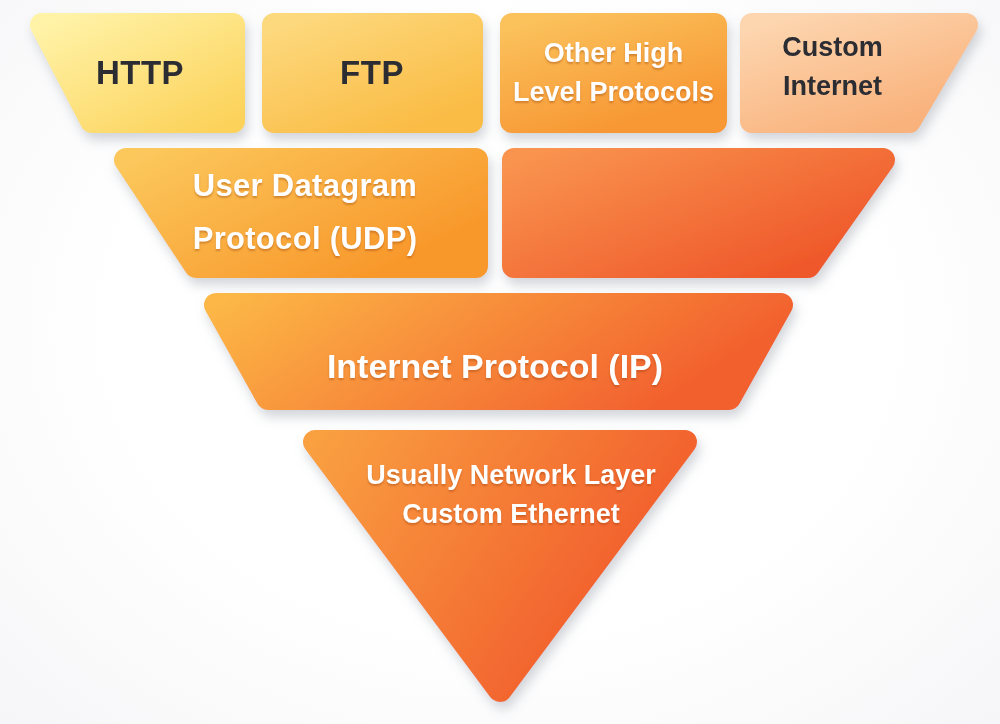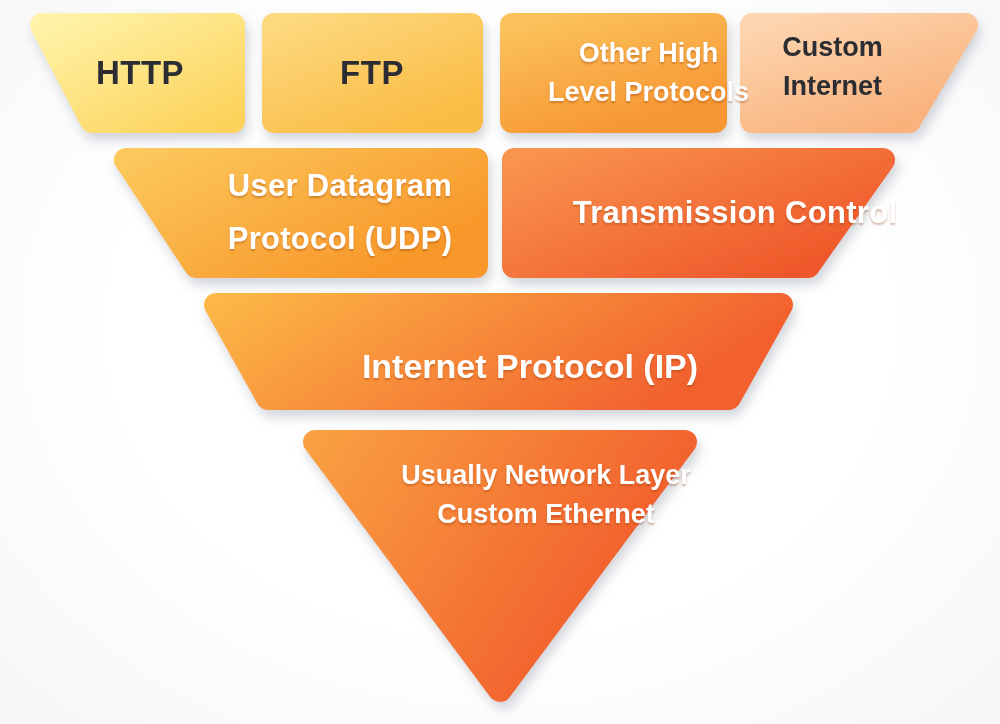--- a/index.html
+++ b/index.html
@@ -17,21 +17,20 @@
   .label{
     position:absolute;display:flex;flex-direction:column;
     align-items:center;justify-content:center;text-align:center;
     font-weight:700;pointer-events:none;
   }
   .label span{display:block;white-space:nowrap;}
   .dark{color:#2b2d33;}
   .light{
     color:#ffffff;
     text-shadow:0 2px 2px rgba(140,55,5,0.35);
-    padding-left:35px;
   }
   .fs-top{font-size:33px;letter-spacing:0.5px;}
   .fs-small{font-size:27px;line-height:1.45;}
   .fs-mid{font-size:31px;line-height:1.45;letter-spacing:0.3px;gap:8px;}
   .fs-ip{font-size:34px;}
 </style>
 </head>
 <body>
 
 <div class="stage">
@@ -105,21 +104,20 @@
     <span>Custom</span>
     <span>Internet</span>
   </div>
 
   <div class="label light fs-mid" style="left:140px;top:148px;width:330px;height:130px;">
     <span>User Datagram</span>
     <span>Protocol (UDP)</span>
   </div>
 
   <div class="label light fs-mid" style="left:530px;top:148px;width:340px;height:130px;">
-    <span>Transmission Control</span>
   </div>
 
   <div class="label light fs-ip" style="left:270px;top:293px;width:450px;height:147px;">
     <span>Internet Protocol (IP)</span>
   </div>
 
   <div class="label light fs-small" style="left:331px;top:456px;width:360px;height:80px;justify-content:flex-start;">
     <span>Usually Network Layer</span>
     <span>Custom Ethernet</span>
   </div>

